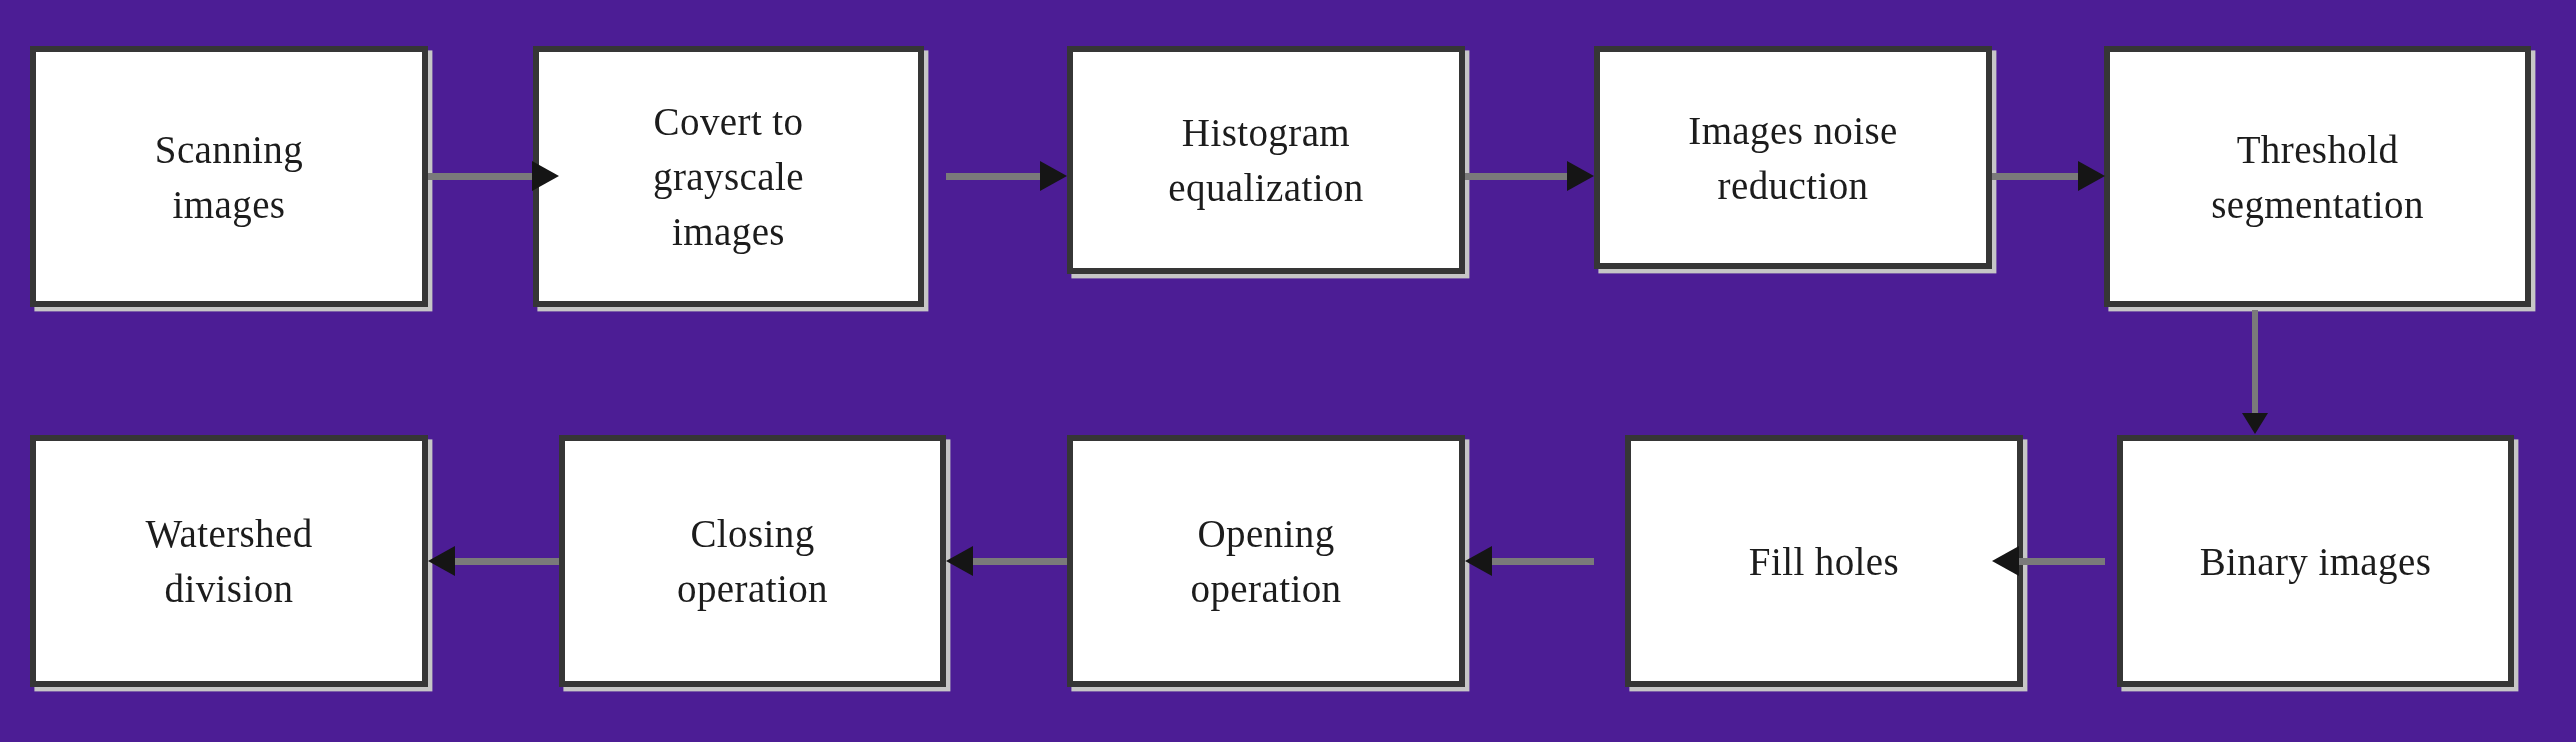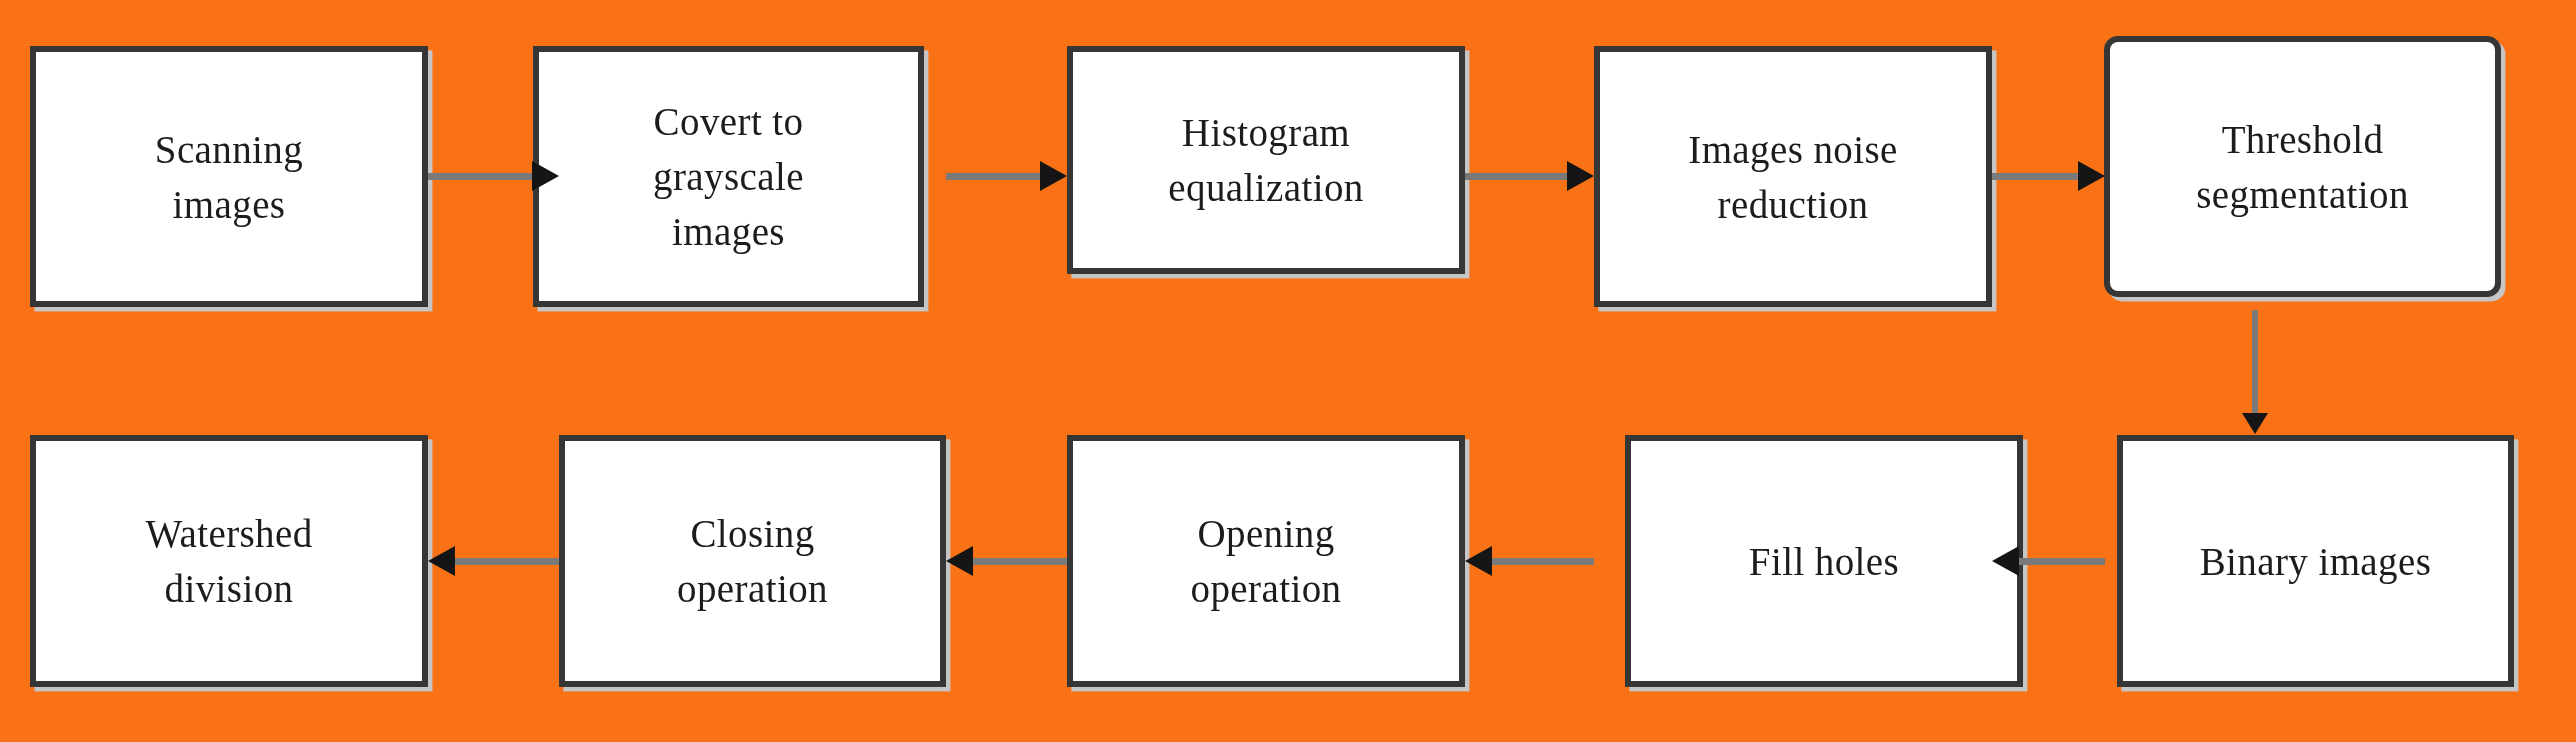--- a/index.html
+++ b/index.html
@@ -4,21 +4,21 @@
 <style>
   html, body {
     margin: 0;
     padding: 0;
     background: #ffffff;
   }
   #canvas {
     position: relative;
     width: 2576px;
     height: 743px;
-    background: #f97316;
+    background: #4c1d95;
     font-family: "Liberation Serif", "DejaVu Serif", serif;
     overflow: hidden;
   }
   .node {
     position: absolute;
     box-sizing: border-box;
     background: #ffffff;
     border: 6.7px solid #363636;
     box-shadow: 4.4px 4.4px 0 0 #c6c6c6;
     display: flex;
@@ -99,26 +99,26 @@
     <div class="node-label">Covert to
 grayscale
 images</div>
   </div>
 
   <div class="node" style="left:1067px; top:46px;  width:398px; height:228px;">
     <div class="node-label">Histogram
 equalization</div>
   </div>
 
-  <div class="node" style="left:1594px; top:46px;  width:398px; height:261px;">
+  <div class="node" style="left:1594px; top:46px;  width:398px; height:223px;">
     <div class="node-label">Images noise
 reduction</div>
   </div>
 
-  <div class="node" style="left:2104px; top:36px;  width:397px; height:261px;border-radius:14px;">
+  <div class="node" style="left:2104px; top:46px;  width:427px; height:261px;">
     <div class="node-label">Threshold
 segmentation</div>
   </div>
 
   <div class="node" style="left:2104px; top:435px; width:397px; height:252px;margin-left:13px;">
     <div class="node-label">Binary images</div>
   </div>
 
   <div class="node" style="left:1594px; top:435px; width:398px; height:252px;margin-left:31px;">
     <div class="node-label">Fill holes</div>

